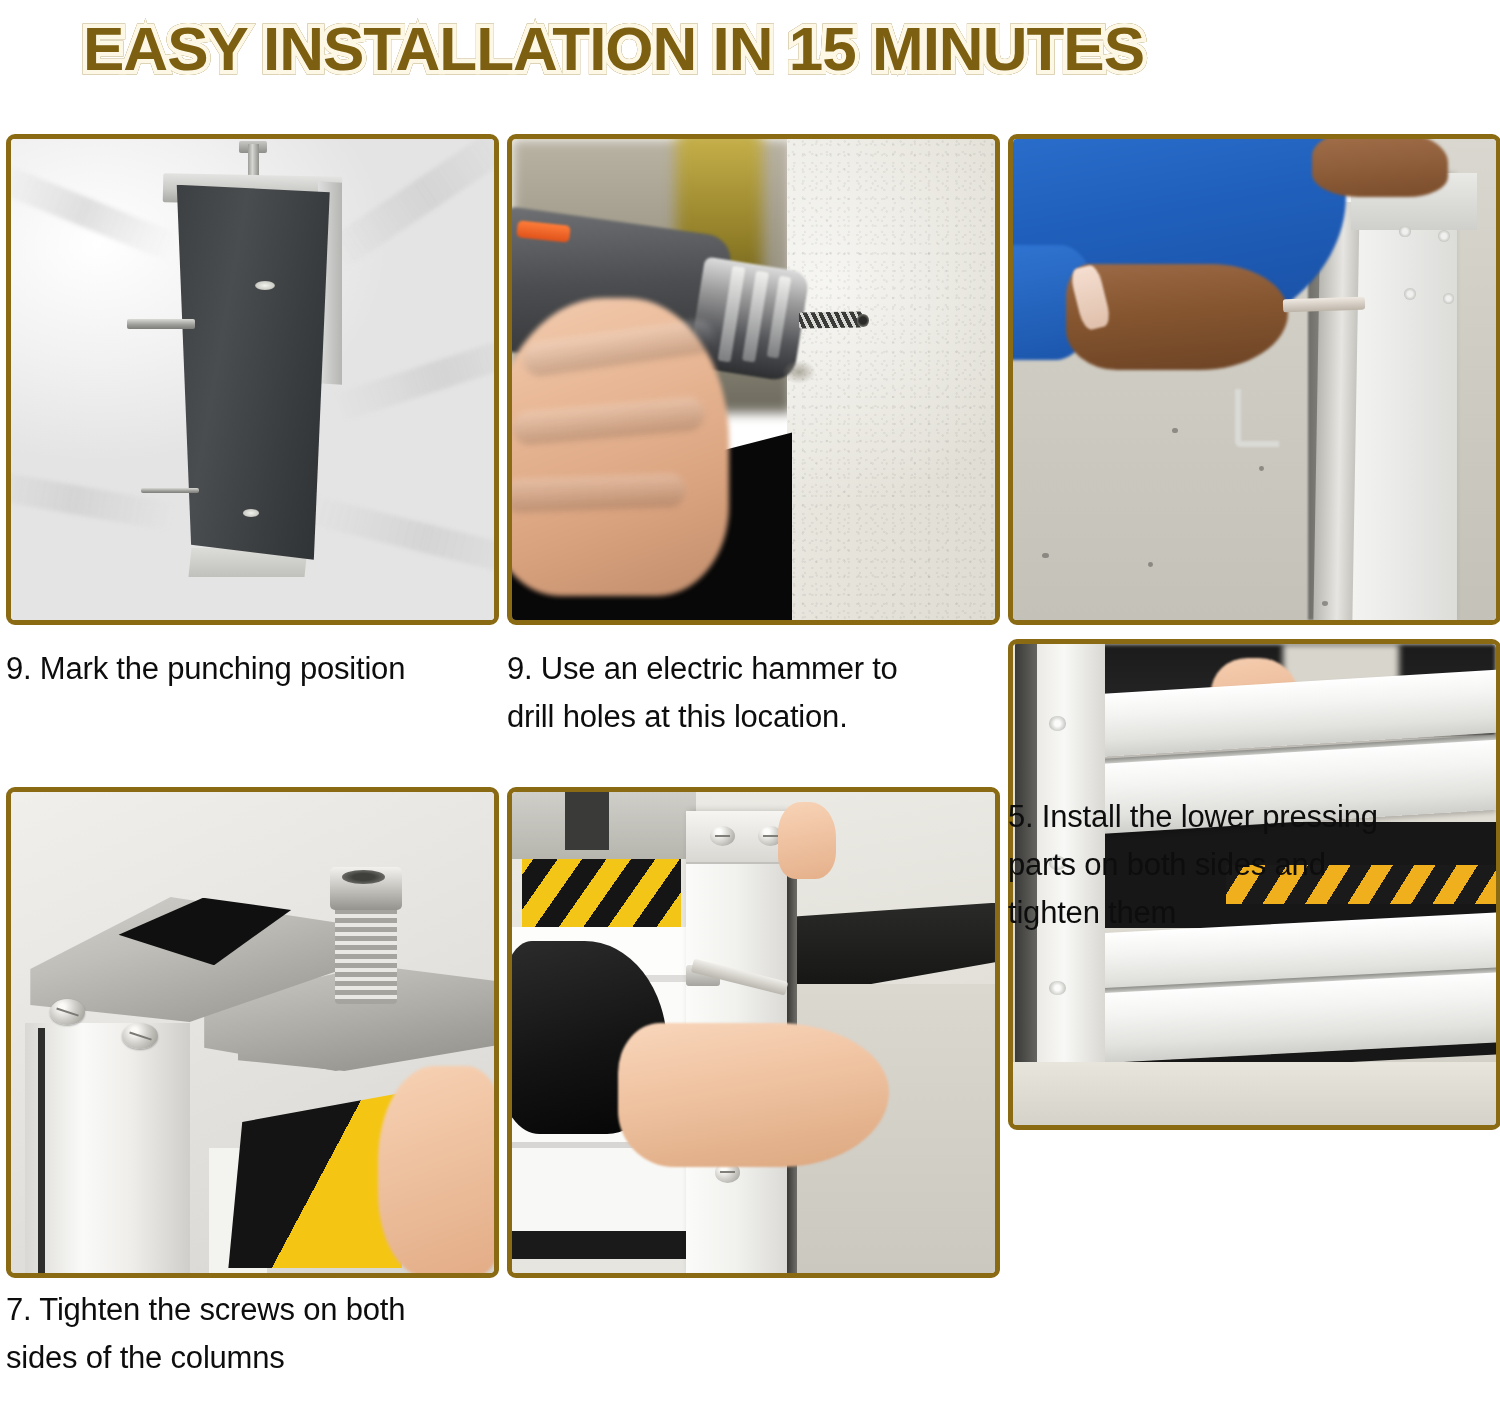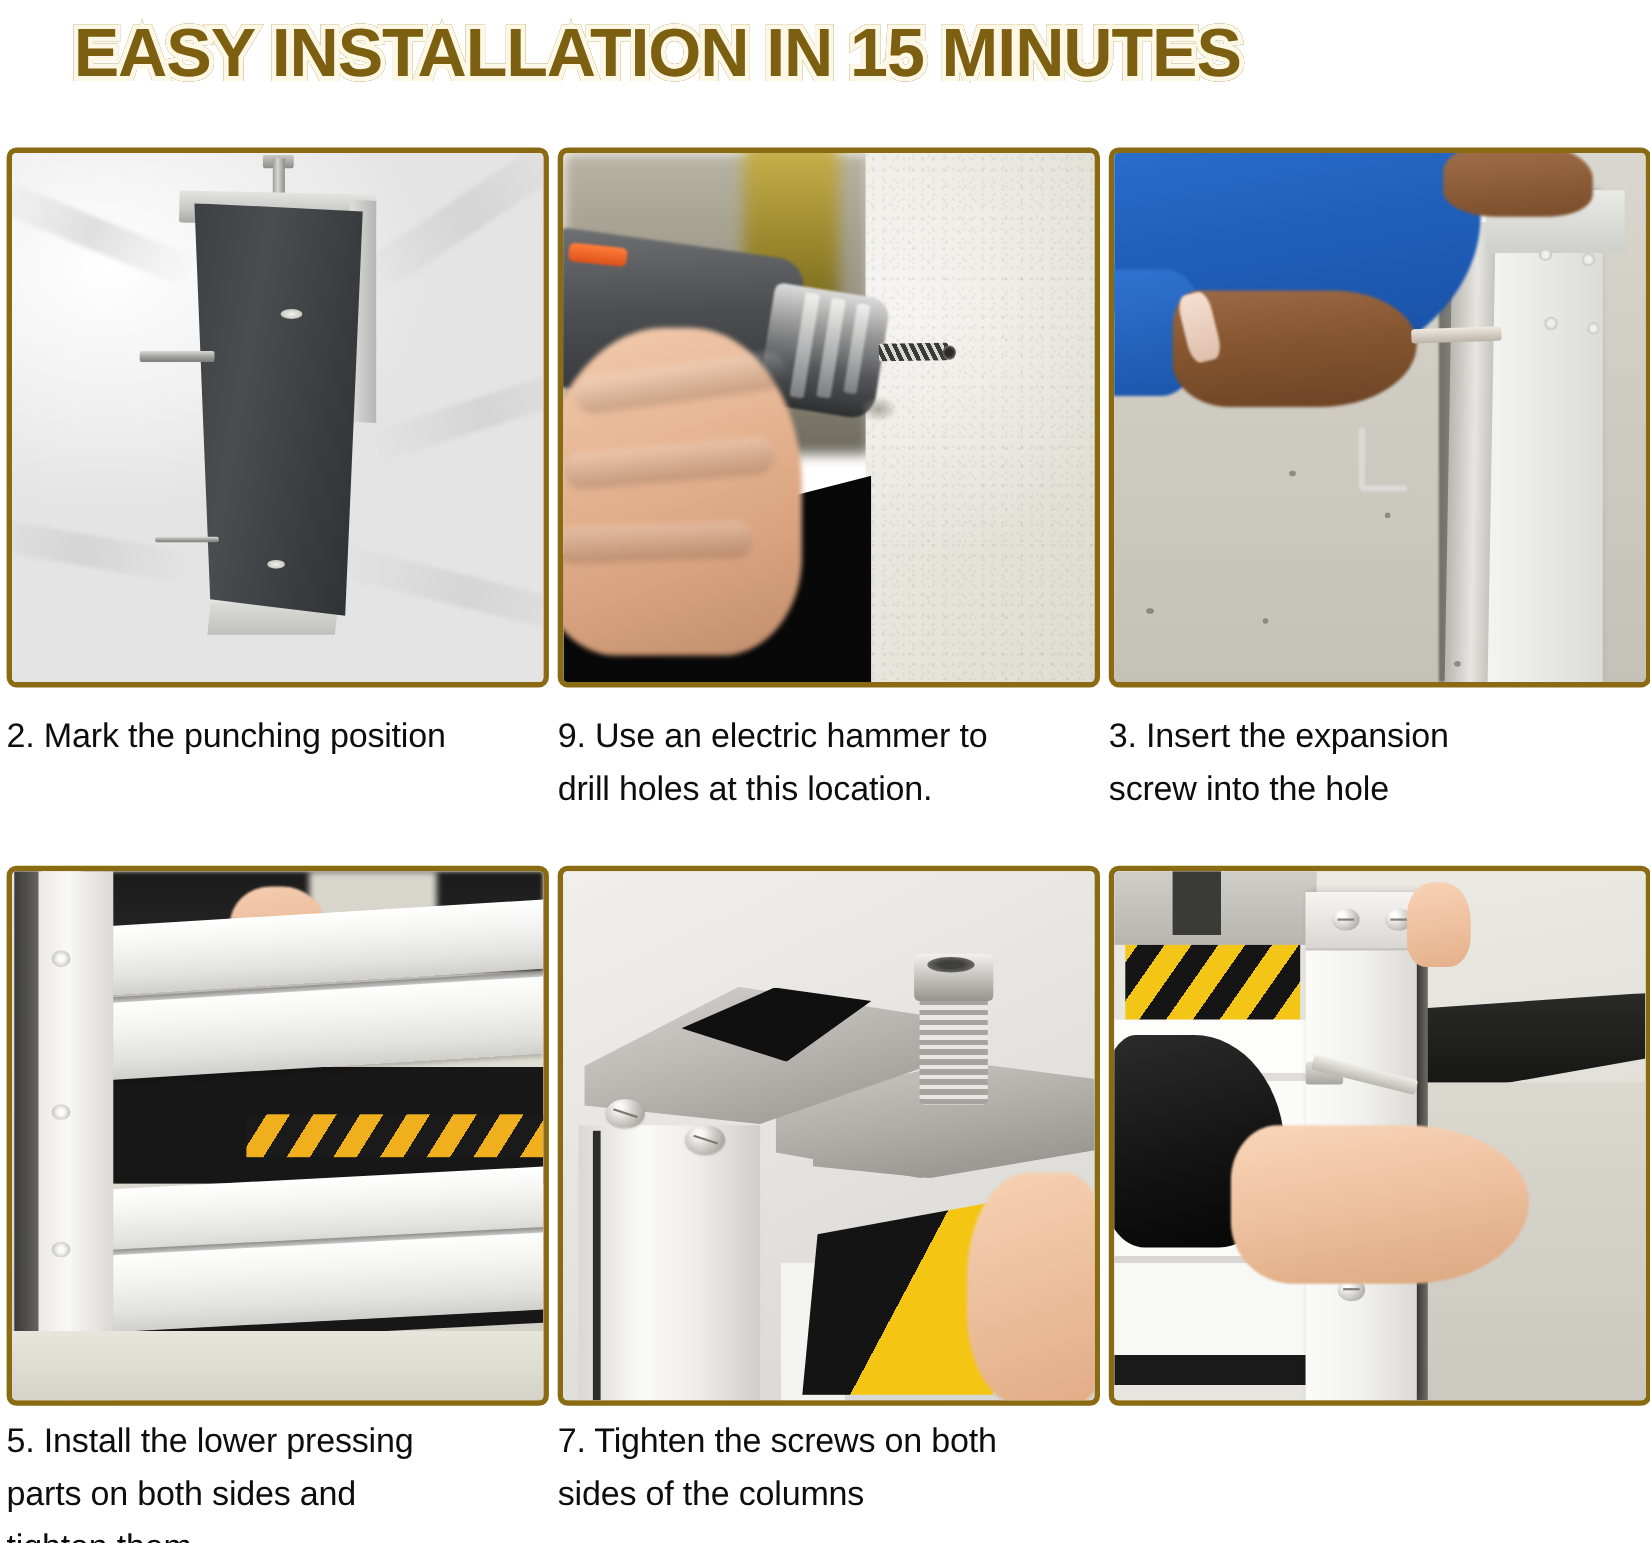--- a/index.html
+++ b/index.html
@@ -15,21 +15,21 @@
   #page {
     position: relative;
     width: 1500px;
     height: 1403px;
     background: #ffffff;
   }
 
   
   .title-bar {
     position: absolute;
-    left: 0; top: 0;
+    left: 16px; top: 0;
     width: 1195px;
     height: 96px;
     display: flex;
     align-items: center;
     justify-content: center;
   }
   .title-text {
     font-family: "Liberation Sans", sans-serif;
     font-size: 62px;
     font-weight: bold;
@@ -701,32 +701,28 @@
           <div class="p3-speck" style="left:33%;top:60%;width:1.2%;height:1.2%;"></div>
           <div class="p3-speck" style="left:51%;top:68%;width:1%;height:1%;"></div>
           <div class="p3-speck" style="left:6%;top:86%;width:1.4%;height:1.2%;"></div>
           <div class="p3-speck" style="left:28%;top:88%;width:1%;height:1%;"></div>
           <div class="p3-speck" style="left:64%;top:96%;width:1.2%;height:1%;"></div>
         </div>
       </div>
     </div>
 
     <div class="cell-caption">
-      <div class="caption">2. Mark the punching position</div>
+      <div class="caption">9. Mark the punching position</div>
     </div>
 
     <div class="cell-caption">
       <div class="caption">9. Use an electric hammer to
 drill holes at this location.</div>
     </div>
 
-    <div class="cell-caption">
-      <div class="caption">3. Insert the expansion
-screw into the hole</div>
-    </div>
 
     <div class="cell-photo">
       <div class="photo-frame">
         <div class="photo-inner">
           <div class="p4-bg"></div>
           <div class="p4-darkroom"></div>
           <div class="p4-wallpatch"></div>
           <div class="p4-hand"></div>
 
           <div class="p4-gapdark" style="left:18%;top:37%;width:82%;height:22%;"></div>

